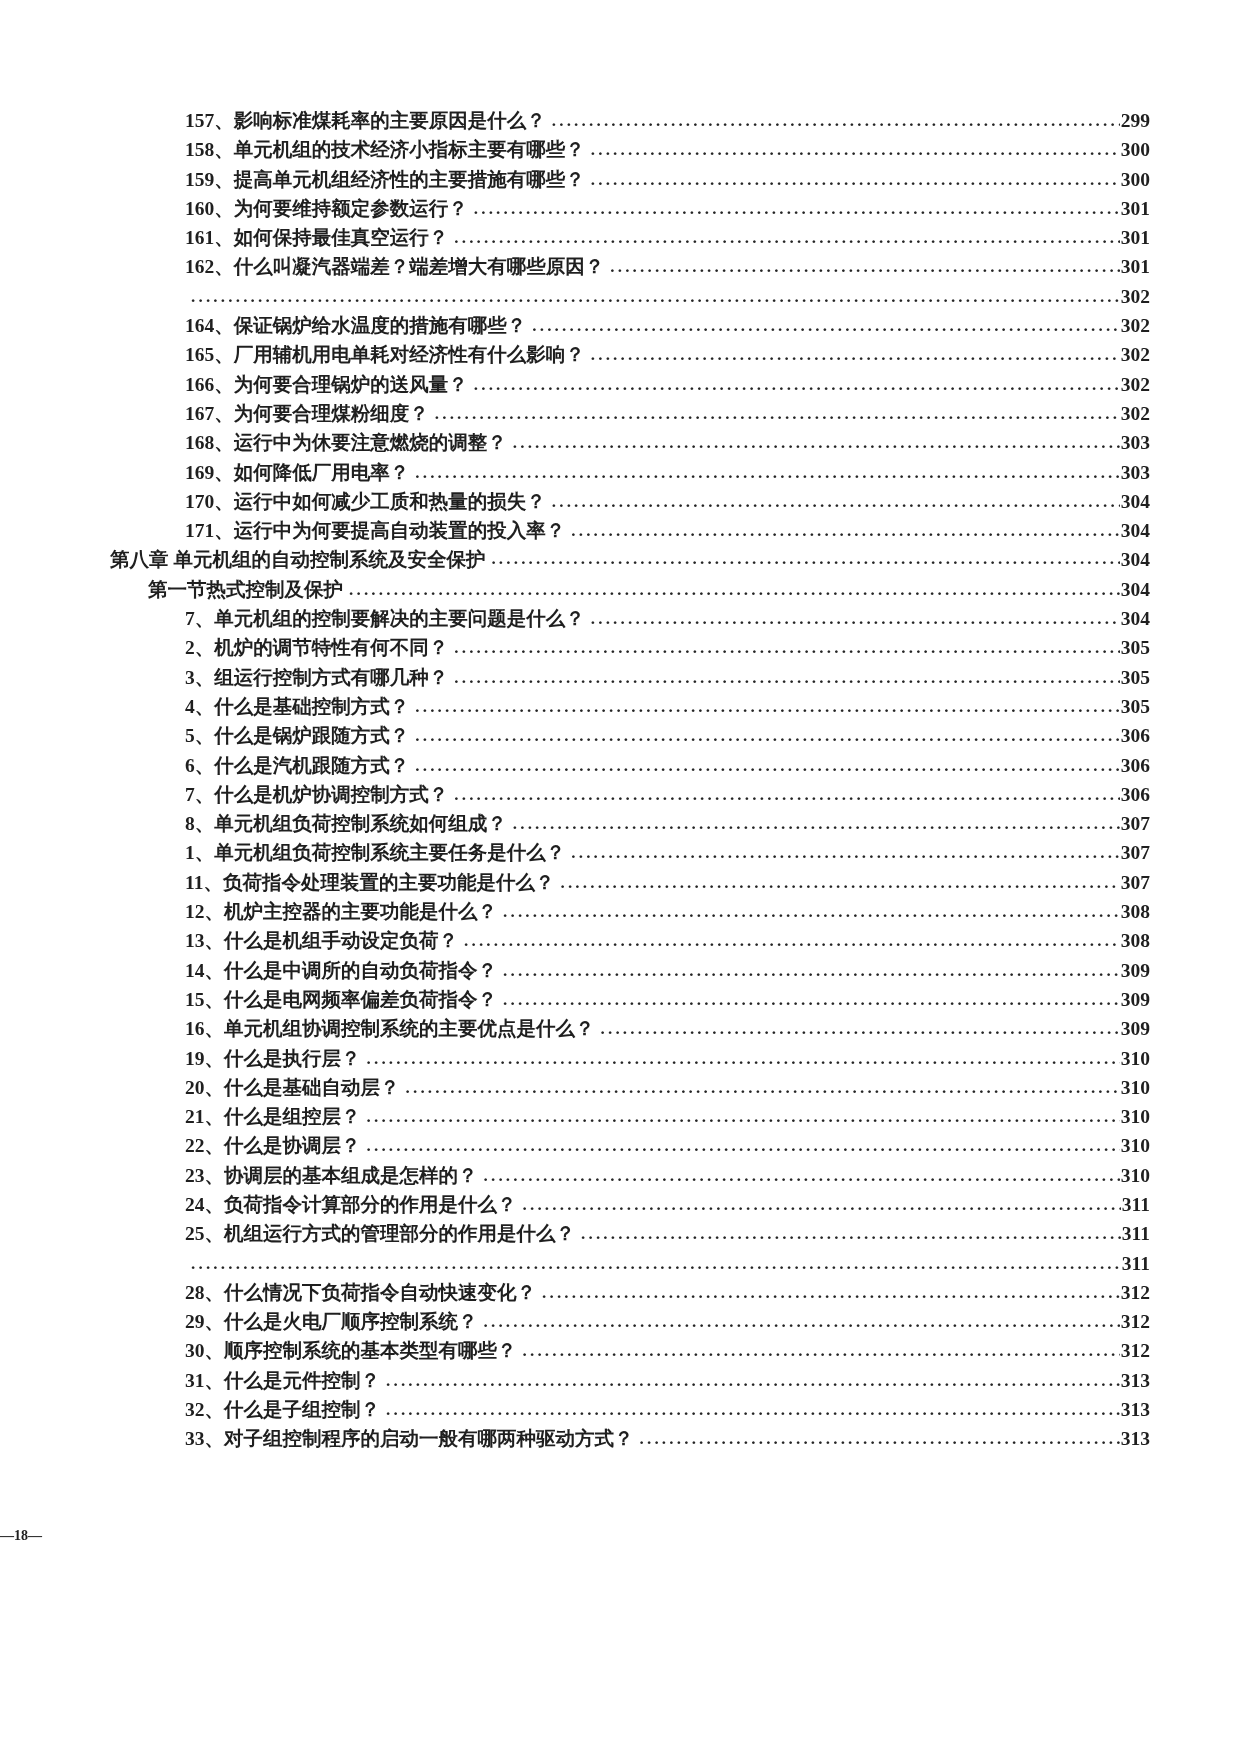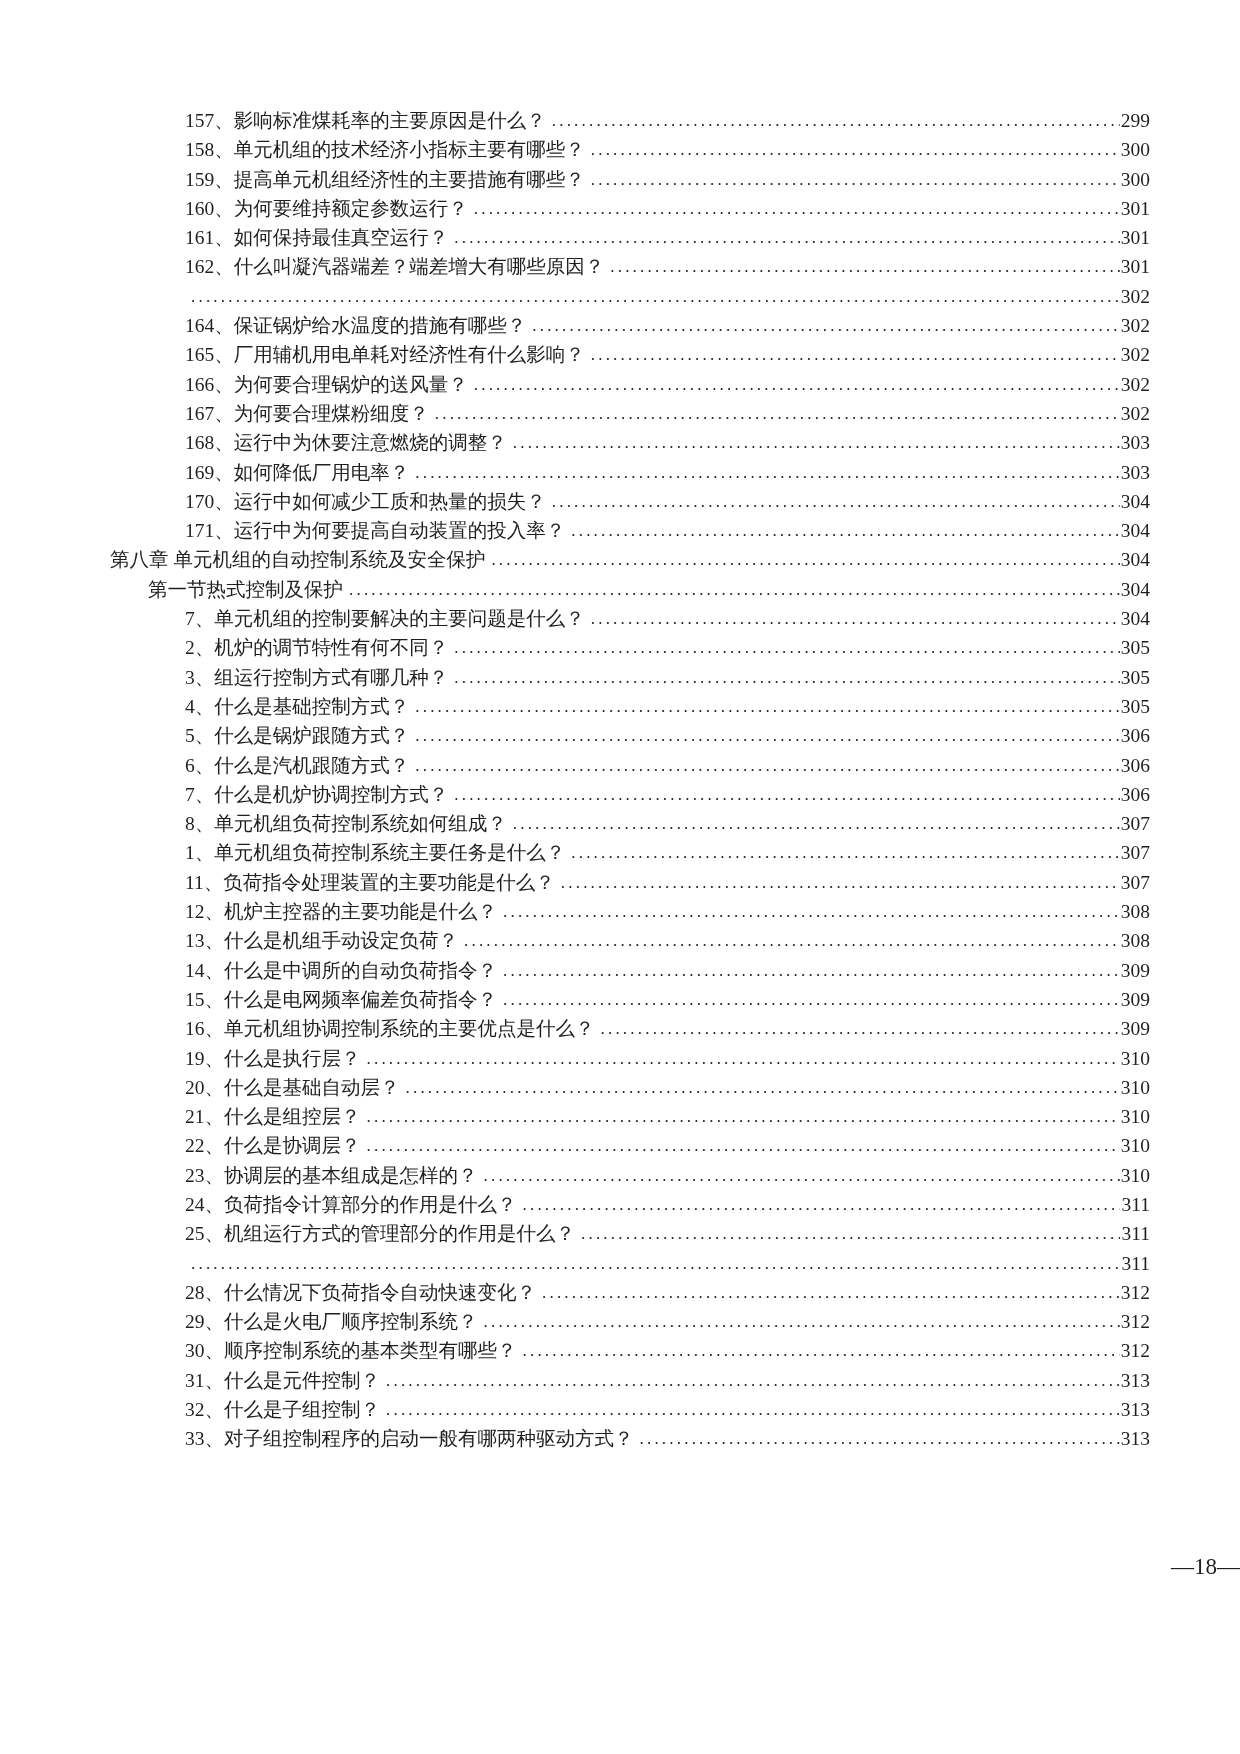--- a/index.html
+++ b/index.html
@@ -13,33 +13,34 @@
     font-family: "Liberation Serif", "DejaVu Serif", serif;
     color: #1f1f1f;
     overflow: hidden;
   }
   .page {
     box-sizing: border-box;
     width: 1240px;
     height: 1754px;
     padding-top: 106px;
     position: relative;
+    font-weight: bold;
   }
   .toc {
     padding-left: 110px;
     padding-right: 90px;
   }
   .toc-row {
     display: flex;
     align-items: baseline;
     height: 29.3px;
     font-size: 19.5px;
     line-height: 29.3px;
   }
-  .toc-row.level-0 { padding-left: 0; }
+  .toc-row.level-0 { padding-left: 0; align-items: center; }
   .toc-row.level-1 { padding-left: 38px; }
   .toc-row.level-2 { padding-left: 75px; }
   .toc-label {
     white-space: pre;
     flex: 0 0 auto;
   }
   .toc-dots {
     flex: 1 1 auto;
     overflow: hidden;
     white-space: nowrap;
@@ -52,23 +53,23 @@
   }
   .toc-dots::after {
     content: "................................................................................................................................................................................................................";
   }
   .toc-page {
     flex: 0 0 auto;
     white-space: nowrap;
   }
   .footer {
     width: 1240px;
-    text-align: right;
-    font-size: 23px;
-    margin-top: 100px;
+    text-align: left;
+    font-size: 14px;
+    margin-top: 74px;
     color: #1f1f1f;
   }
 </style>
 </head>
 <body>
 
 <main class="page">
 
   <div class="toc" id="toc-list">
       <div class="toc-row level-2">

